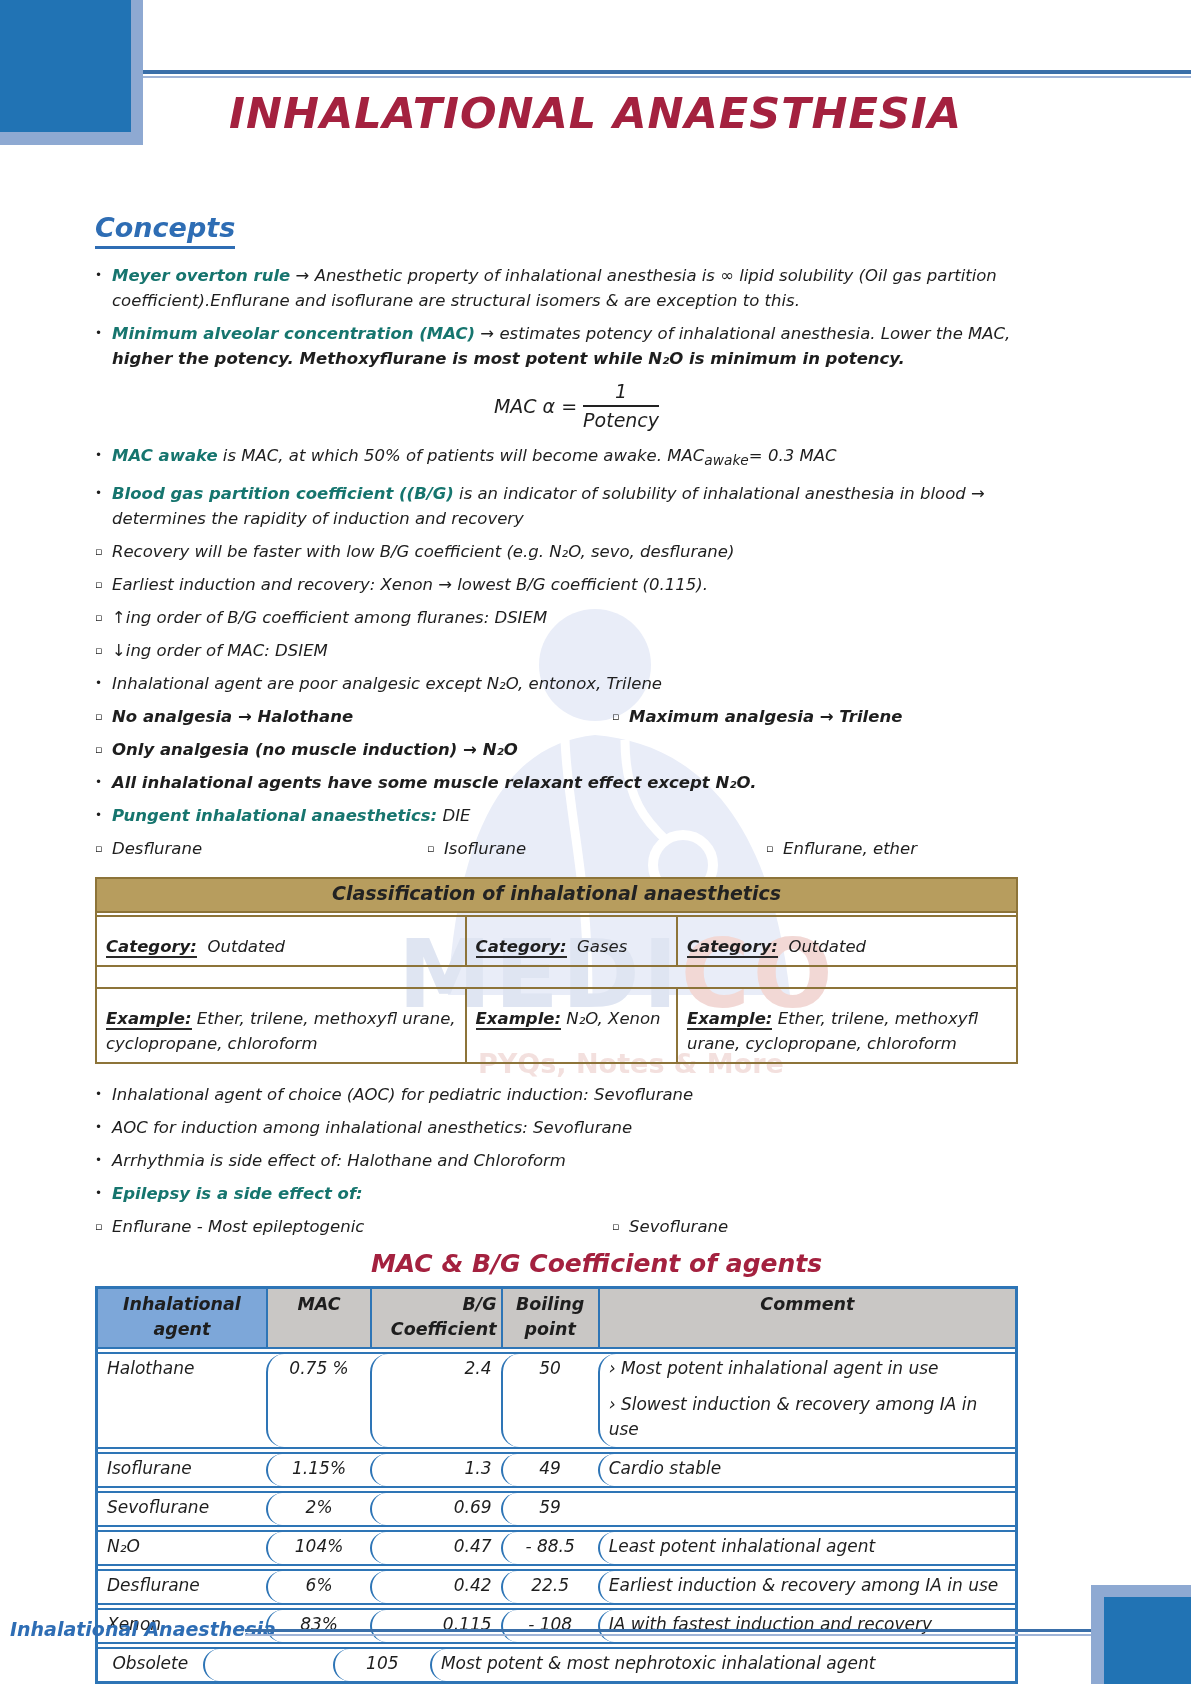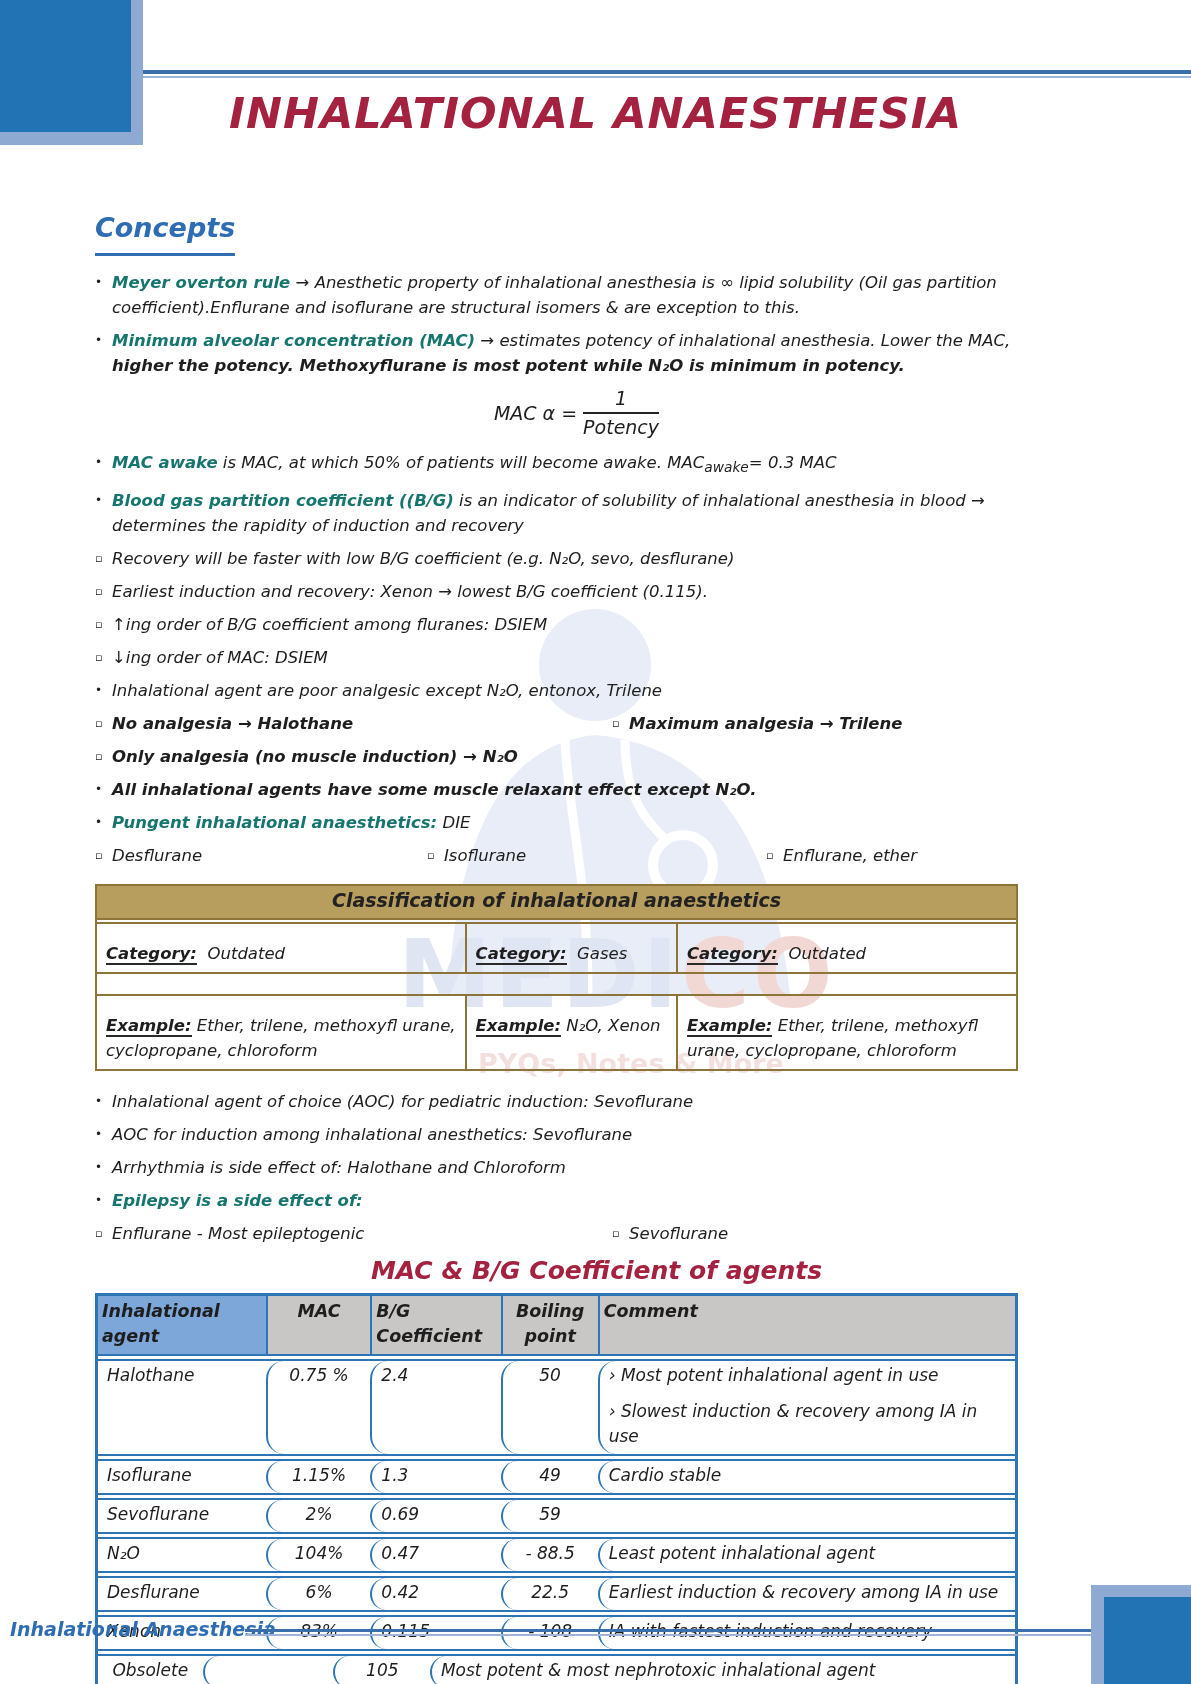--- a/index.html
+++ b/index.html
@@ -23,21 +23,21 @@
   .wm-medico{position:absolute;left:398px;top:928px;z-index:0;font-weight:bold;font-size:94px;
              letter-spacing:3px;line-height:1;white-space:nowrap;}
   .wm-medico .wm-blue{color:#dfe5f2;}
   .wm-medico .wm-red{color:#f2d8d5;}
   .wm-tagline{position:absolute;left:478px;top:1048px;z-index:0;font-size:27px;font-weight:bold;color:#f3e0de;}
 
   
   .content{position:absolute;left:95px;top:213px;width:923px;z-index:1;font-style:italic;
            color:#1e1e1e;font-size:16.5px;line-height:25px;}
   .concepts-heading{display:inline-block;font-size:27px;line-height:30px;color:#2e6db4;font-weight:bold;
-                    border-bottom:3px solid #2e6db4;padding-bottom:10px;margin:0 0 14px 0;}
+                    border-bottom:3px solid #2e6db4;padding-bottom:3px;margin:0 0 14px 0;}
   .row{display:flex;margin:0 0 8px 0;}
   .marker{flex:0 0 17px;color:#1e1e1e;}
   .marker.dot{font-size:12px;}
   .marker.sq{font-size:11px;}
   .t{flex:1;}
   .t.w1{flex:0 0 500px;}
   .t.w3a{flex:0 0 315px;}
   .t.w3b{flex:0 0 322px;}
   .lead{color:#16756e;font-weight:bold;}
   .b{font-weight:bold;}
@@ -60,29 +60,29 @@
   .ct-cell.c3{flex:1;}
   .ct-cell + .ct-cell{border-left:2px solid #8d7439;}
   .ct-label{font-weight:bold;border-bottom:2px solid #2a2a2a;}
 
   .mac-heading{text-align:center;padding-left:80px;font-size:25px;font-weight:bold;color:#a4213f;
                margin:12px 0 10px 0;}
 
   
   .mtable{border:3px solid #2e75b6;background:transparent;}
   .mt-header{display:flex;border-bottom:2px solid #2e75b6;}
-  .mt-h{background:#c9c7c5;font-weight:bold;padding:3px 4px 5px;font-size:17.5px;}
+  .mt-h{background:#c9c7c5;font-weight:bold;text-align:center;padding:3px 4px 5px;font-size:17.5px;}
   .mt-h.agent{background:#7da7d9;}
   .mt-h + .mt-h{border-left:2px solid #2e75b6;}
   .mt-row{display:flex;border-top:2px solid #2e75b6;border-bottom:2px solid #2e75b6;margin-top:3px;background:#ffffff;}
   .mt-c{padding:2px 9px 5px;font-size:17px;}
   .mt-c + .mt-c{border-left:2px solid #2e75b6;border-radius:18px;}
   .c-agent{flex:0 0 18.3%;}
   .c-mac{flex:0 0 11.4%;text-align:center;}
-  .c-bg{flex:0 0 14.2%;text-align:left;}
+  .c-bg{flex:0 0 14.2%;text-align:right;}
   .c-bp{flex:0 0 10.6%;text-align:center;}
   .c-comment{flex:1;}
   .c-comment .l2{margin-top:11px;}
 
   
   .footer-label{position:absolute;left:10px;top:1618px;font-size:19px;font-weight:bold;font-style:italic;
                 color:#2e6db4;z-index:1;}
   .footer-rule{position:absolute;left:245px;top:1629px;width:846px;z-index:1;}
   .footer-rule .rule-dark{height:3px;}
   .corner-br-light{position:absolute;right:0;bottom:0;width:100px;height:99px;background:#8ea9d2;}

